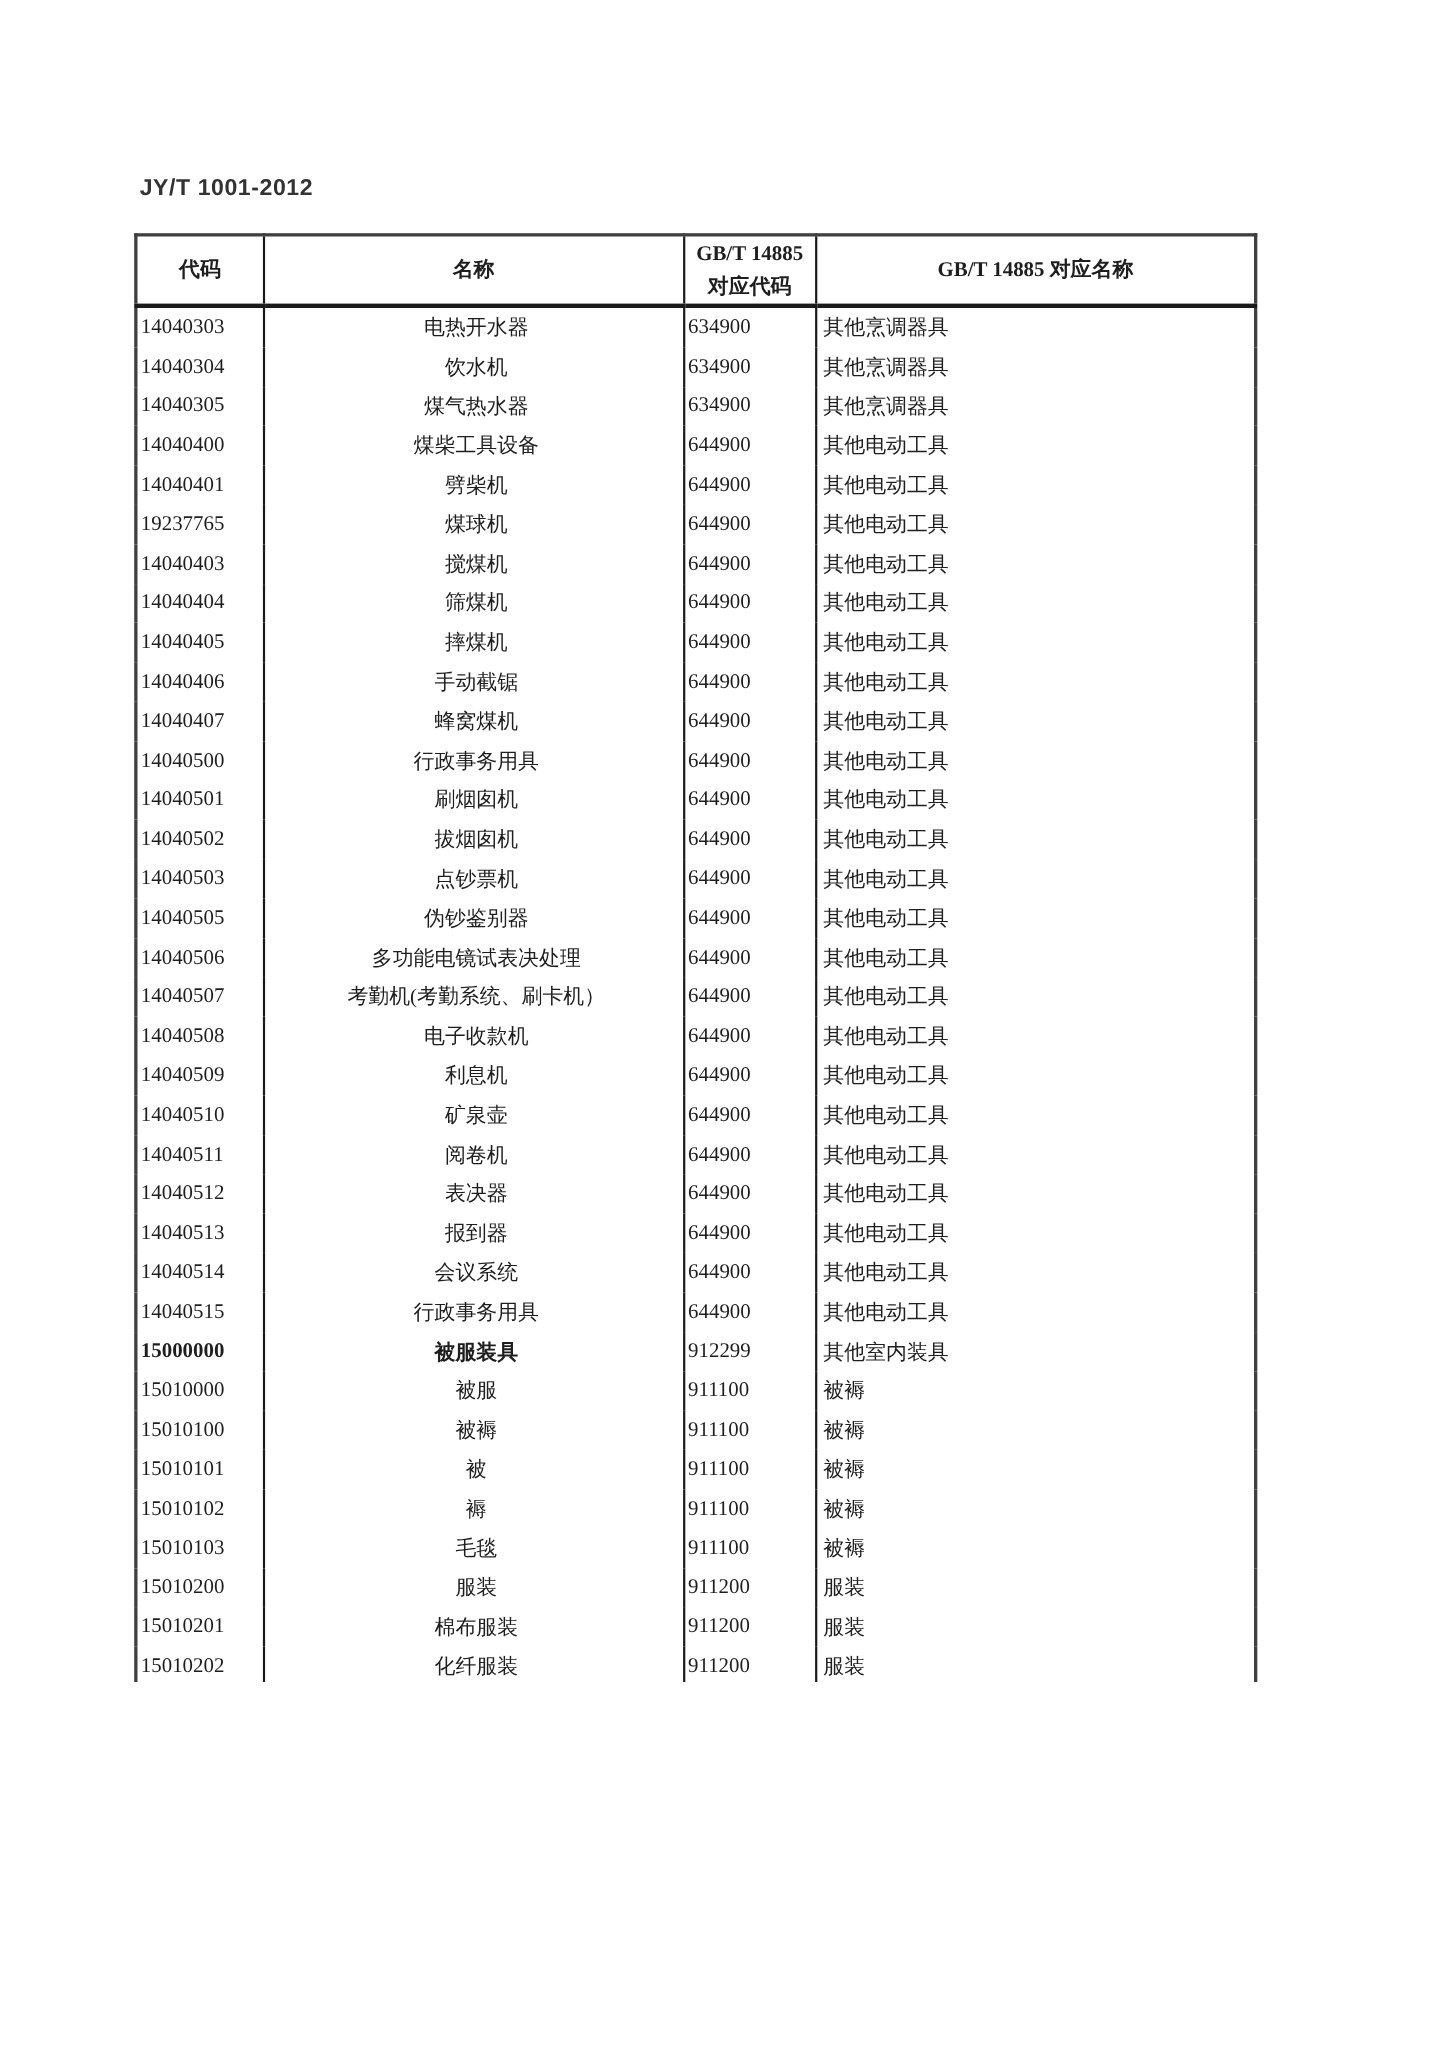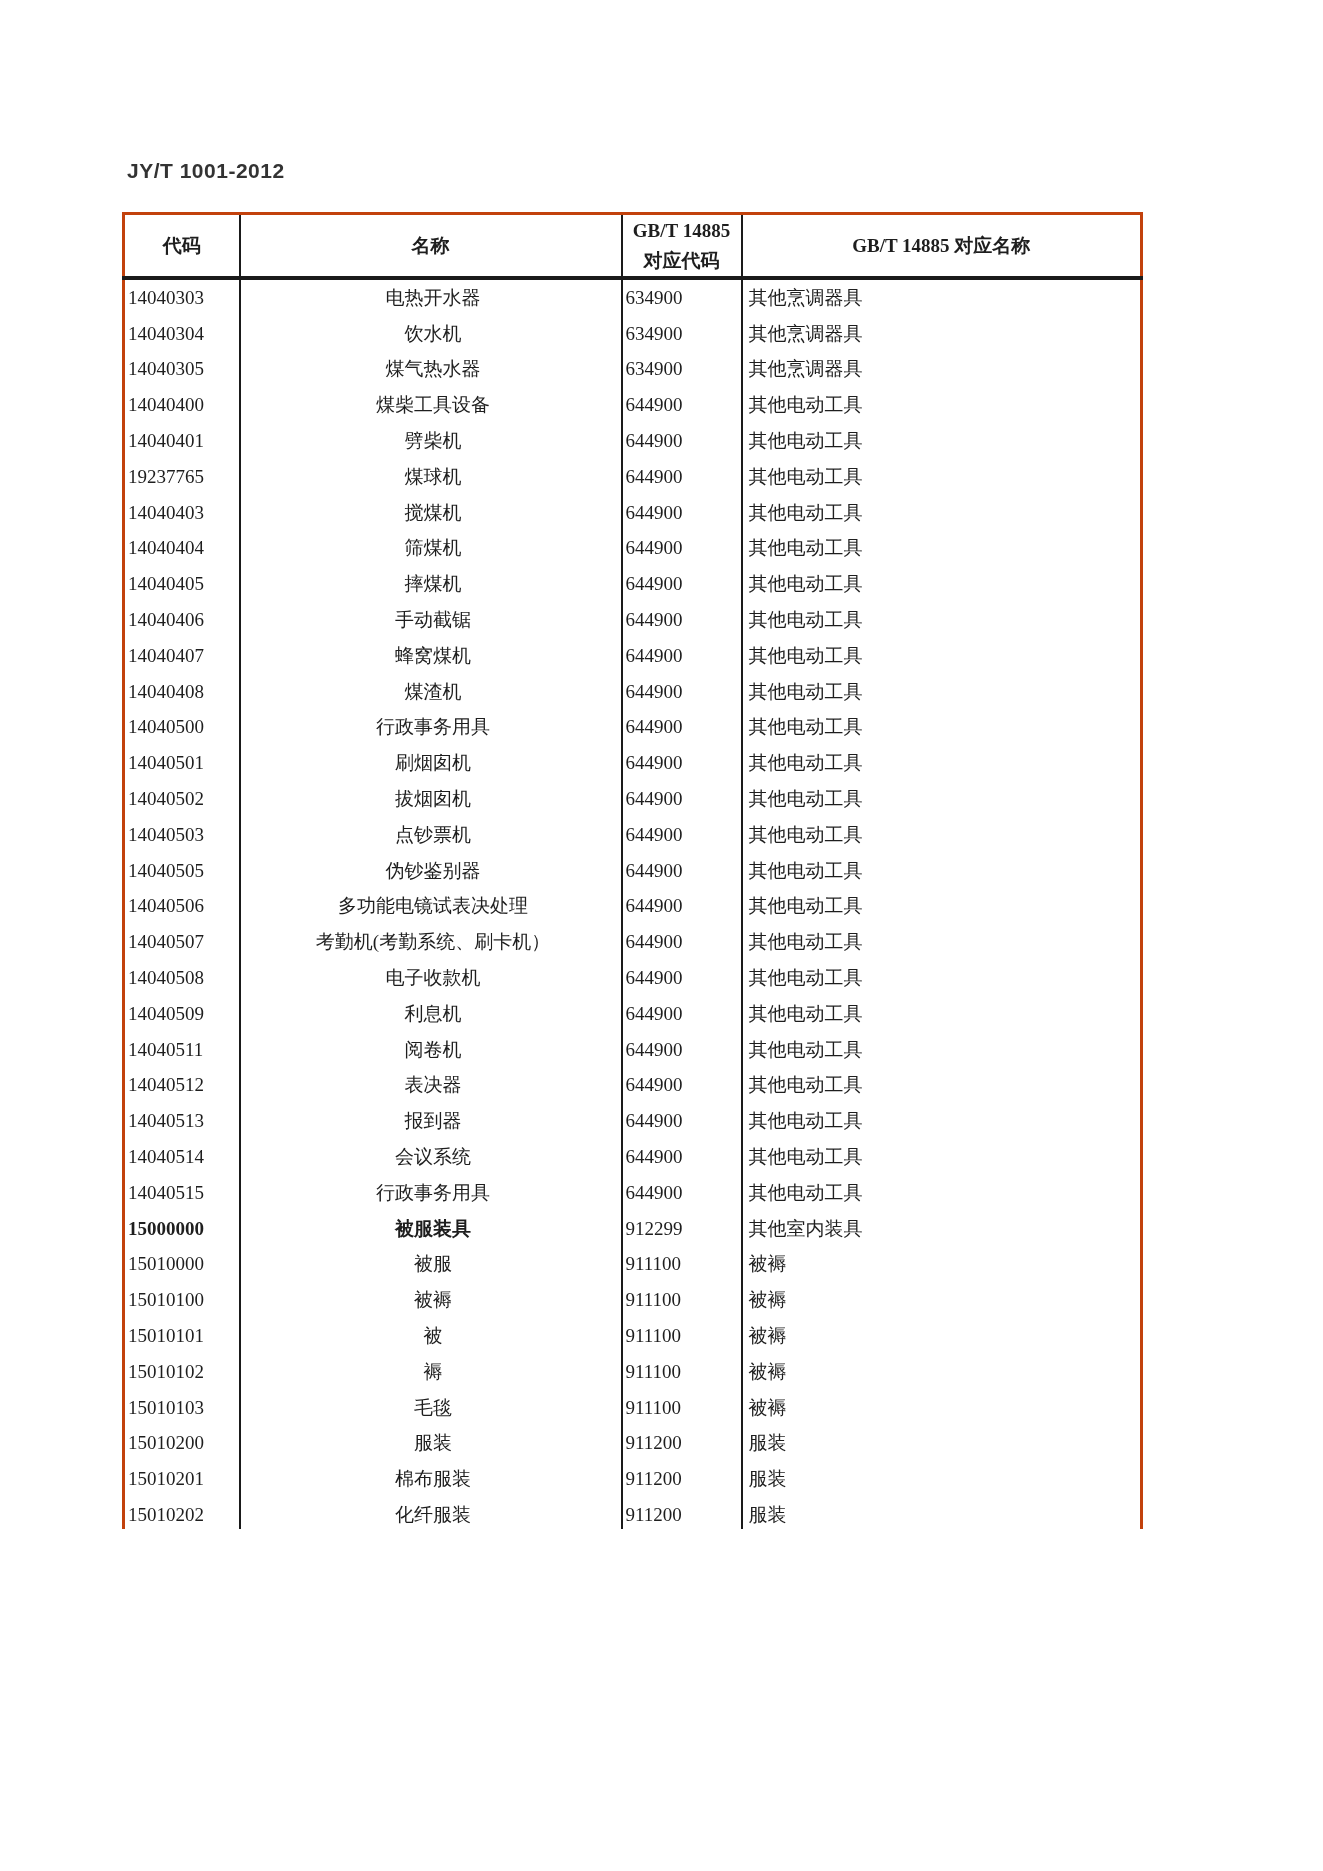--- a/index.html
+++ b/index.html
@@ -24,21 +24,21 @@
     letter-spacing: 0.5px;
     color: #333333;
     white-space: nowrap;
   }
   table.code-table {
     position: absolute;
     left: 122px; top: 212px;
     width: 1018px;
     border-collapse: collapse;
     table-layout: fixed;
-    border: 3px solid #c2410c;
+    border: 3px solid #404040;
   }
   table.code-table th, table.code-table td {
     margin: 0;
     overflow: hidden;
     white-space: nowrap;
   }
   thead th {
     height: 61px;
     border-bottom: 4px solid #1a1a1a;
     font-size: 19px;
@@ -164,26 +164,20 @@
     <td class="c-gbtname">其他电动工具</td>
   </tr>
 
   <tr>
     <td class="c-code">14040407</td>
     <td class="c-name">蜂窝煤机</td>
     <td class="c-gbtcode">644900</td>
     <td class="c-gbtname">其他电动工具</td>
   </tr>
 
-  <tr>
-    <td class="c-code">14040408</td>
-    <td class="c-name">煤渣机</td>
-    <td class="c-gbtcode">644900</td>
-    <td class="c-gbtname">其他电动工具</td>
-  </tr>
 
   <tr>
     <td class="c-code">14040500</td>
     <td class="c-name">行政事务用具</td>
     <td class="c-gbtcode">644900</td>
     <td class="c-gbtname">其他电动工具</td>
   </tr>
 
   <tr>
     <td class="c-code">14040501</td>
@@ -235,20 +229,26 @@
     <td class="c-gbtname">其他电动工具</td>
   </tr>
 
   <tr>
     <td class="c-code">14040509</td>
     <td class="c-name">利息机</td>
     <td class="c-gbtcode">644900</td>
     <td class="c-gbtname">其他电动工具</td>
   </tr>
 
+  <tr>
+    <td class="c-code">14040510</td>
+    <td class="c-name">矿泉壶</td>
+    <td class="c-gbtcode">644900</td>
+    <td class="c-gbtname">其他电动工具</td>
+  </tr>
 
   <tr>
     <td class="c-code">14040511</td>
     <td class="c-name">阅卷机</td>
     <td class="c-gbtcode">644900</td>
     <td class="c-gbtname">其他电动工具</td>
   </tr>
 
   <tr>
     <td class="c-code">14040512</td>

